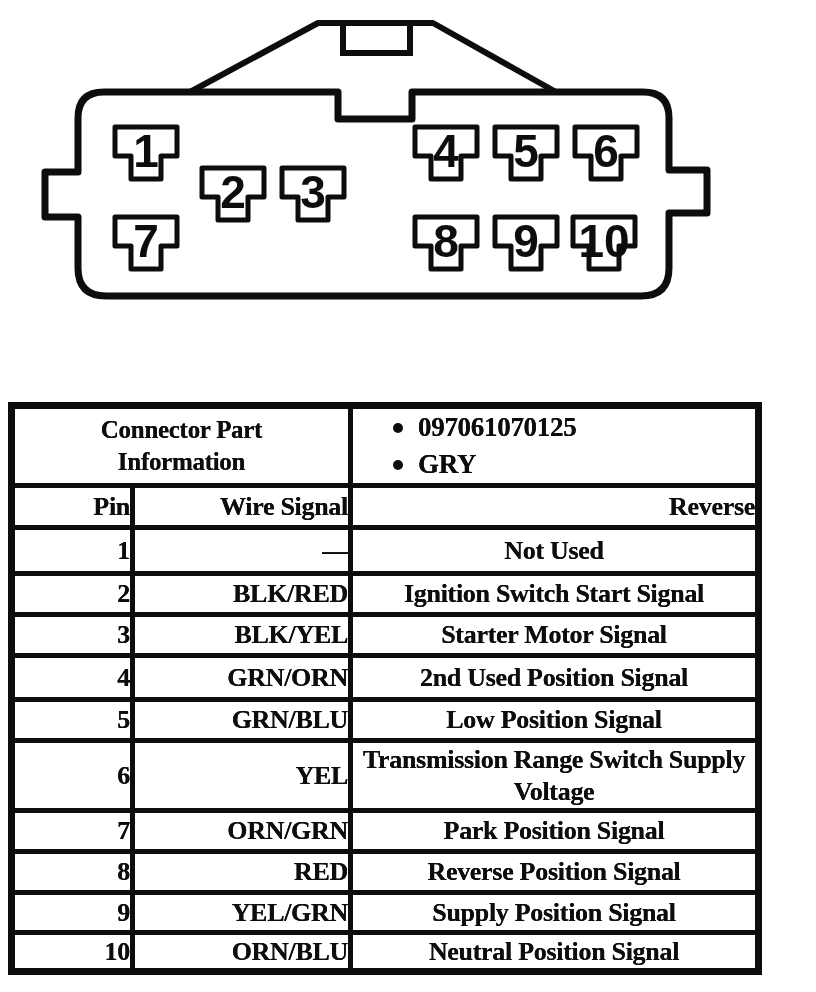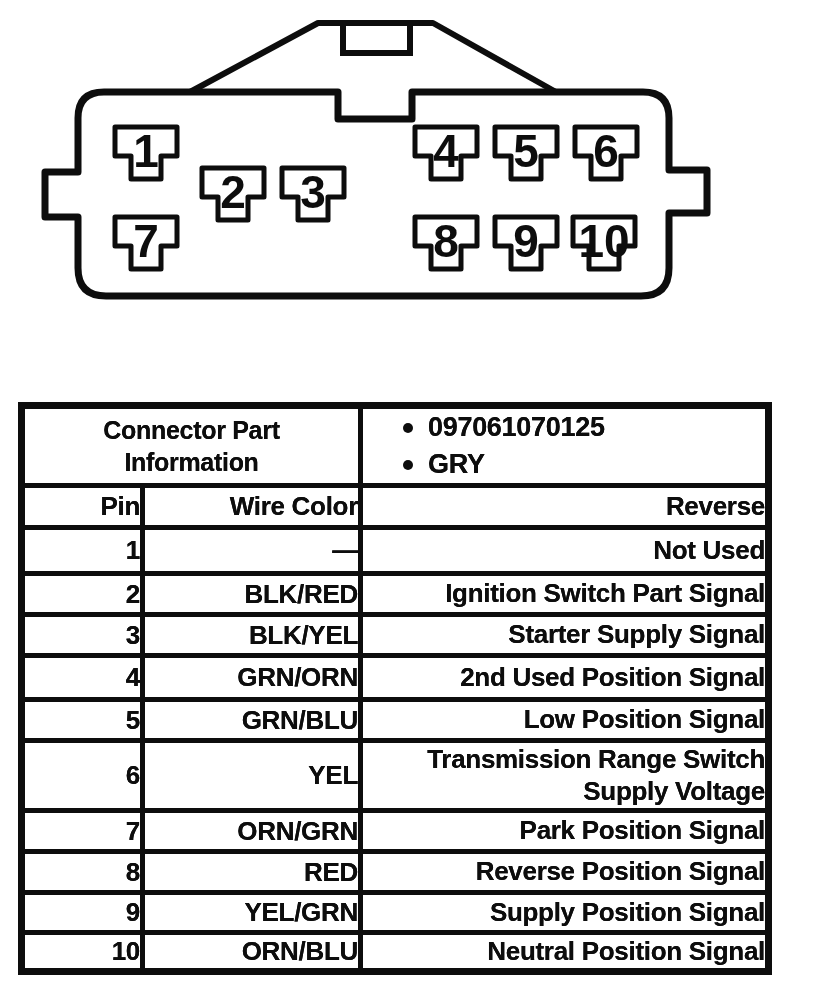--- a/index.html
+++ b/index.html
@@ -23,47 +23,48 @@
     width:816px; height:350px;
   }
   svg text{
     font-family:"Liberation Sans", sans-serif;
     font-weight:bold;
     fill:var(--ink);
   }
 
   
   .pinout-table{
-    position:absolute; left:18px; top:402px;
+    position:absolute; left:8px; top:402px;
     border-collapse:collapse;
     table-layout:fixed;
     width:747px;
     color:var(--ink);
     background:var(--paper);
+    font-family:Liberation Serif, serif;
   }
   .pinout-table td, .pinout-table th{
     border:5px solid var(--ink);
     padding:0;
     font-weight:bold;
     font-size:26px;
     letter-spacing:-0.3px;
     text-shadow:0 0 0.5px currentColor;
     vertical-align:middle;
     overflow:hidden;
   }
   .pinout-table{ border:7px solid var(--ink); }
   .col-pin{ width:121px; }
   .col-wire{ width:218px; }
   .col-func{ width:408px; }
 
   .row-partinfo{ height:78px; }
   .row-colhead{ height:42px; }
 
   .cell-center{ text-align:right; }
-  .cell-func{ text-align:right; padding-left:14px; padding-right:4px; line-height:1.22; }
+  .cell-func{ text-align:center; padding-left:14px; padding-right:4px; line-height:1.22; }
 
   .part-title{
     display:block;
     max-width:230px;
     margin:0 auto;
     text-align:center;
     font-size:25px;
     line-height:1.3;
   }
   .bullet-list{ padding-left:40px; }
@@ -160,38 +161,38 @@
             </div>
             <div class="bullet-item">
               <span class="bullet-dot"></span>
               <span>GRY</span>
             </div>
           </div>
         </td>
       </tr>
       <tr class="row-colhead">
         <td class="cell-center">Pin</td>
-        <td class="cell-center">Wire Color</td>
+        <td class="cell-center">Wire Signal</td>
         <td class="cell-center">Reverse</td>
       </tr>
 
       <tr style="height:46px">
         <td class="cell-center">1</td>
         <td class="cell-center">—</td>
         <td class="cell-func">Not Used</td>
       </tr>
       <tr style="height:41px">
         <td class="cell-center">2</td>
         <td class="cell-center">BLK/RED</td>
-        <td class="cell-func">Ignition Switch Part Signal</td>
+        <td class="cell-func">Ignition Switch Start Signal</td>
       </tr>
       <tr style="height:41px">
         <td class="cell-center">3</td>
         <td class="cell-center">BLK/YEL</td>
-        <td class="cell-func">Starter Supply Signal</td>
+        <td class="cell-func">Starter Motor Signal</td>
       </tr>
       <tr style="height:44px">
         <td class="cell-center">4</td>
         <td class="cell-center">GRN/ORN</td>
         <td class="cell-func">2nd Used Position Signal</td>
       </tr>
       <tr style="height:41px">
         <td class="cell-center">5</td>
         <td class="cell-center">GRN/BLU</td>
         <td class="cell-func">Low Position Signal</td>

